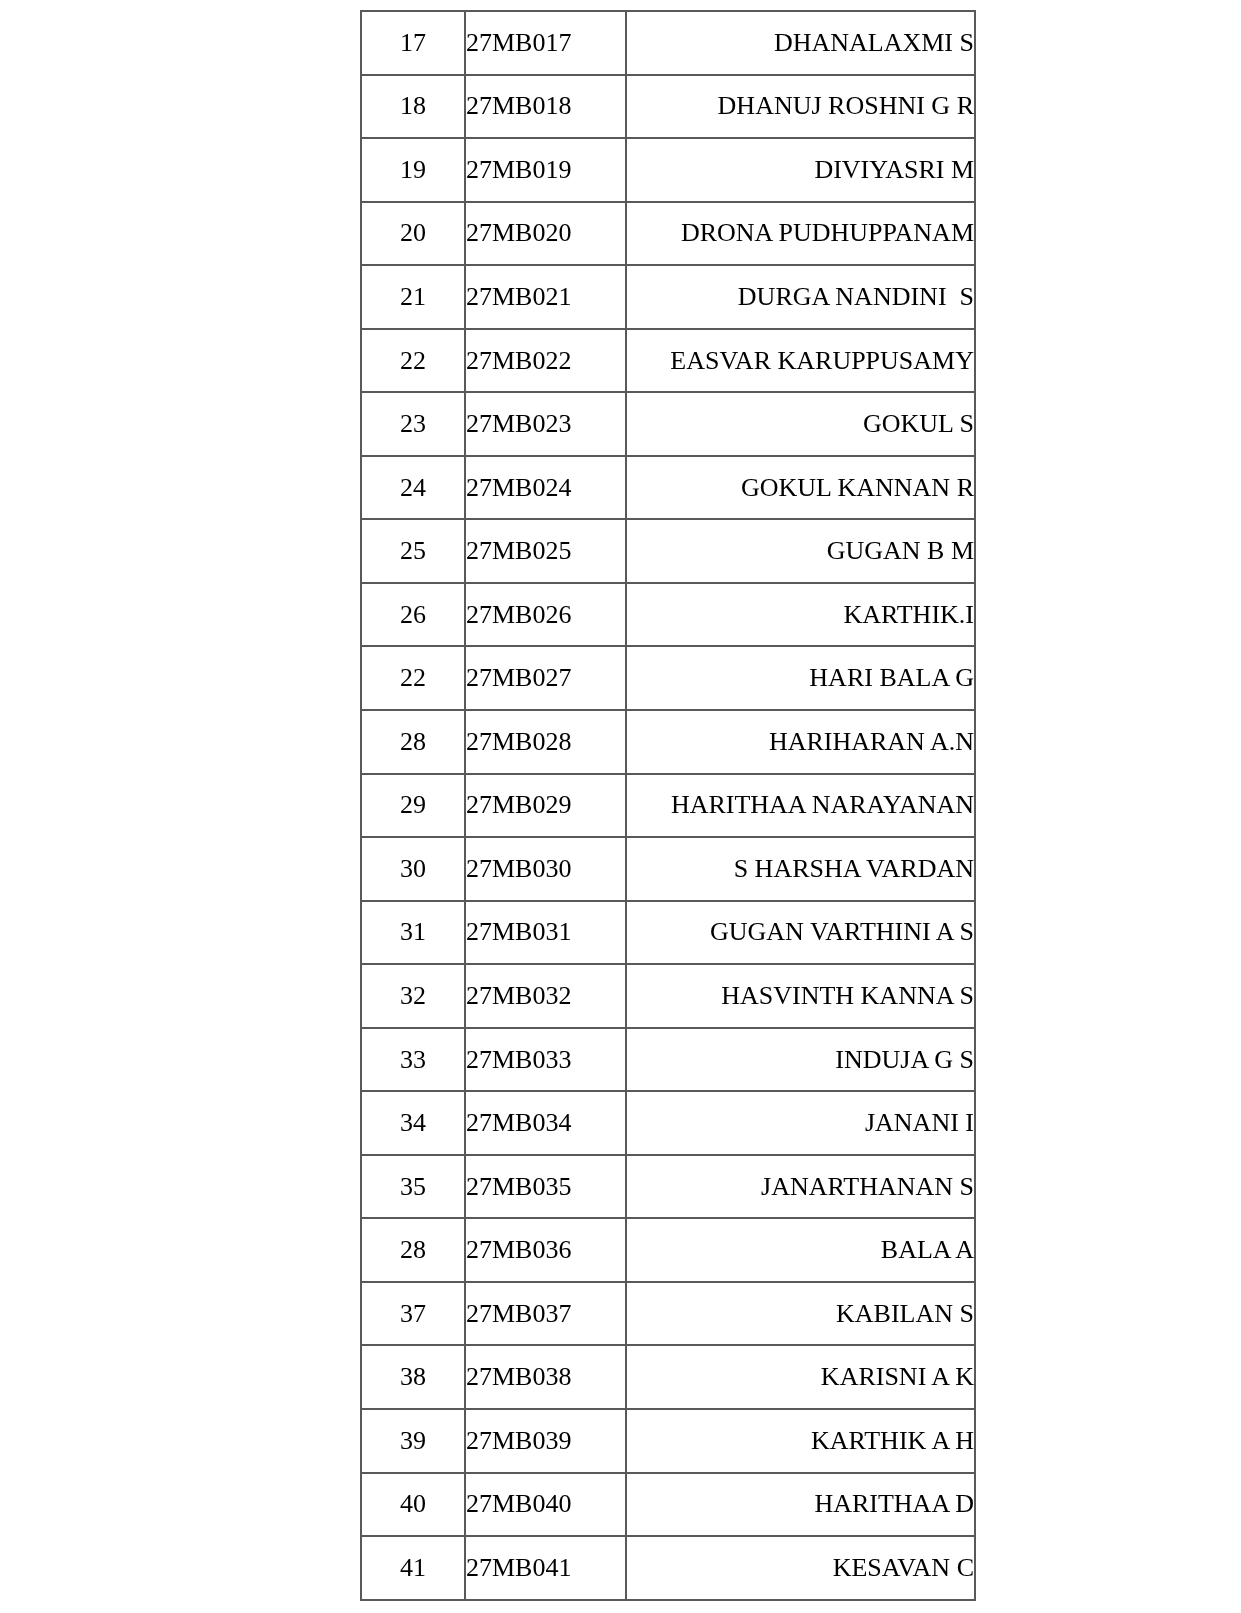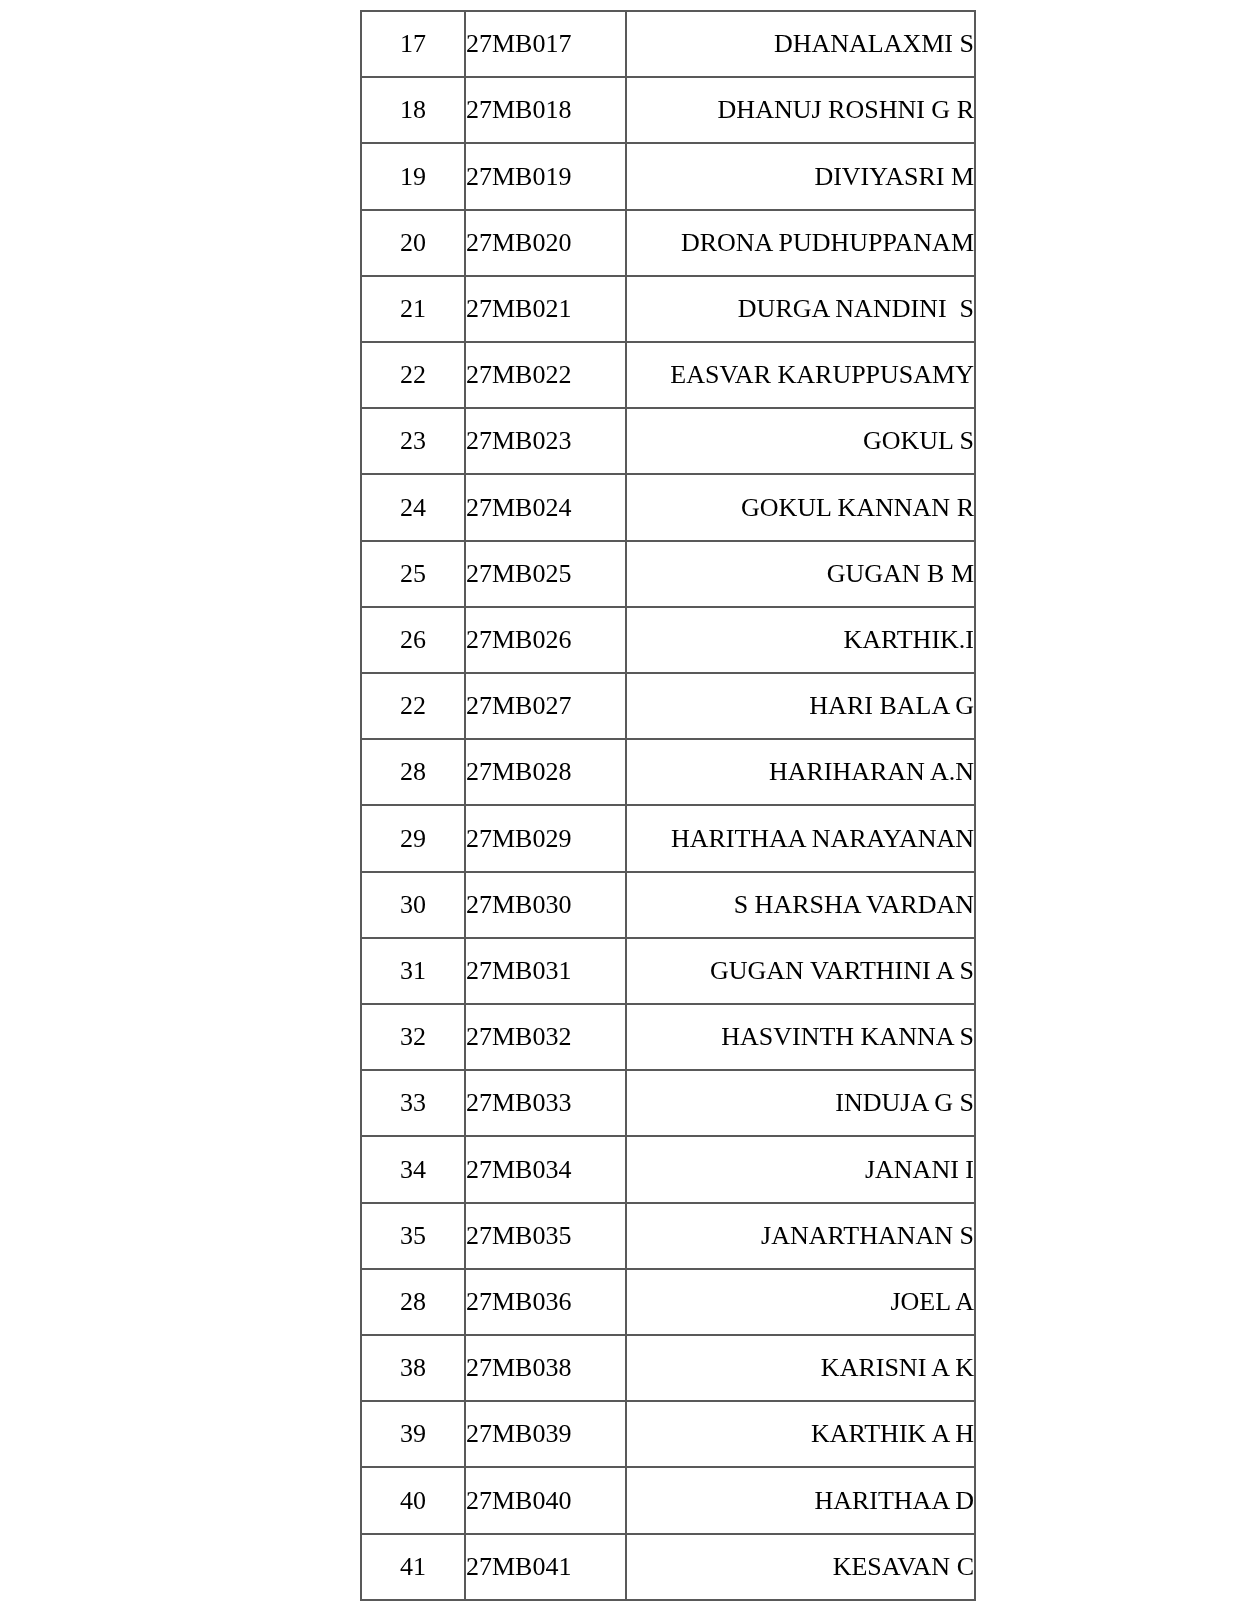--- a/index.html
+++ b/index.html
@@ -166,23 +166,28 @@
 
   <tr>
     <td class="cell-sno">35</td>
     <td class="cell-roll">27MB035</td>
     <td class="cell-name">JANARTHANAN S</td>
   </tr>
 
   <tr>
     <td class="cell-sno">28</td>
     <td class="cell-roll">27MB036</td>
-    <td class="cell-name">JOEL A</td>
-  </tr>
-
+    <td class="cell-name">BALA A</td>
+  </tr>
+
+  <tr>
+    <td class="cell-sno">37</td>
+    <td class="cell-roll">27MB037</td>
+    <td class="cell-name">KABILAN S</td>
+  </tr>
 
   <tr>
     <td class="cell-sno">38</td>
     <td class="cell-roll">27MB038</td>
     <td class="cell-name">KARISNI A K</td>
   </tr>
 
   <tr>
     <td class="cell-sno">39</td>
     <td class="cell-roll">27MB039</td>

